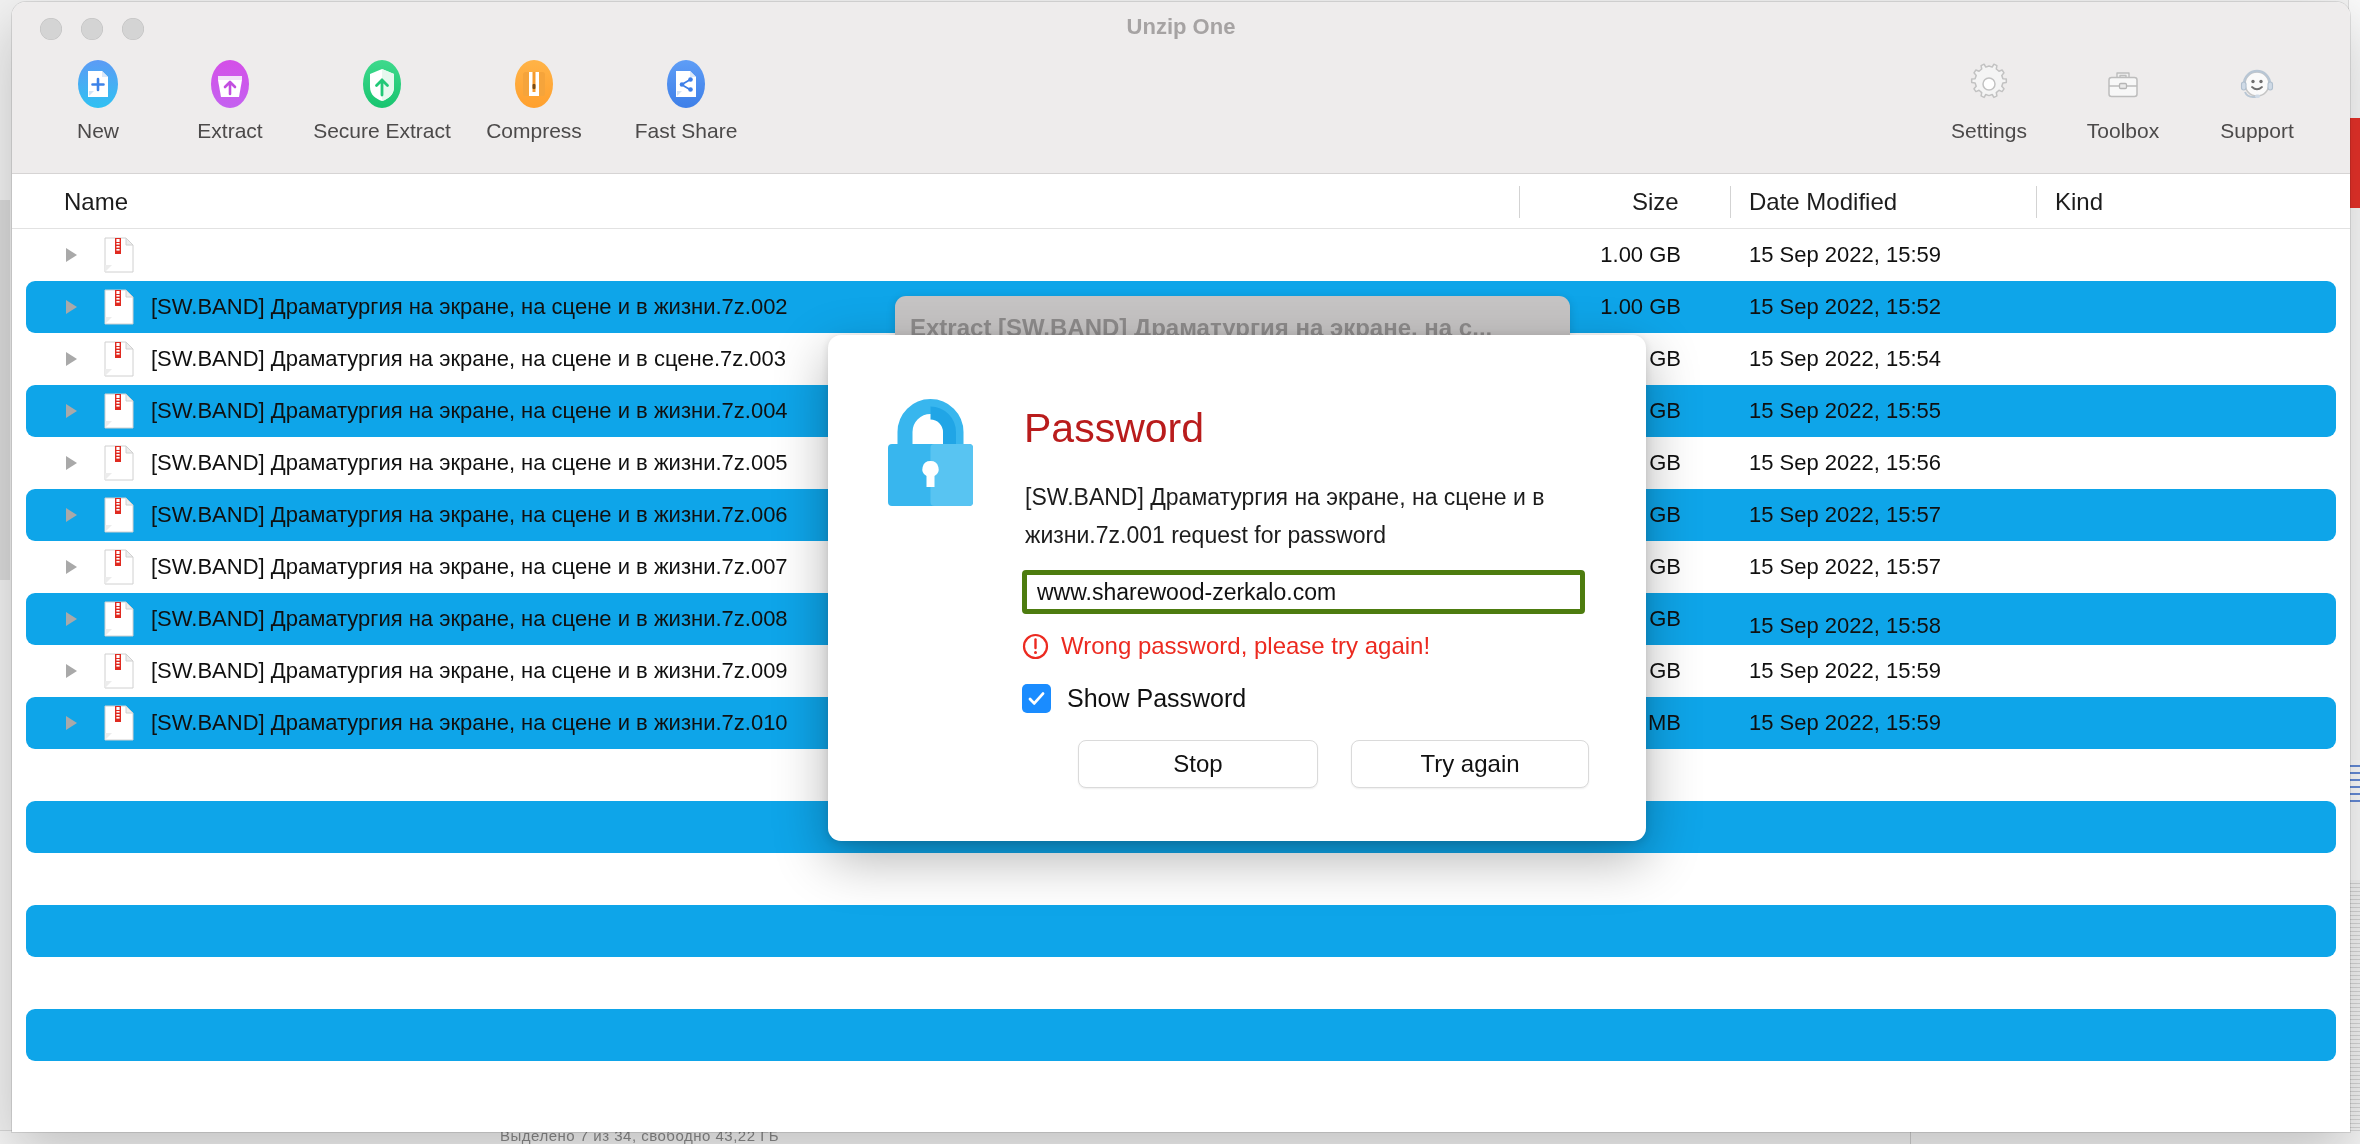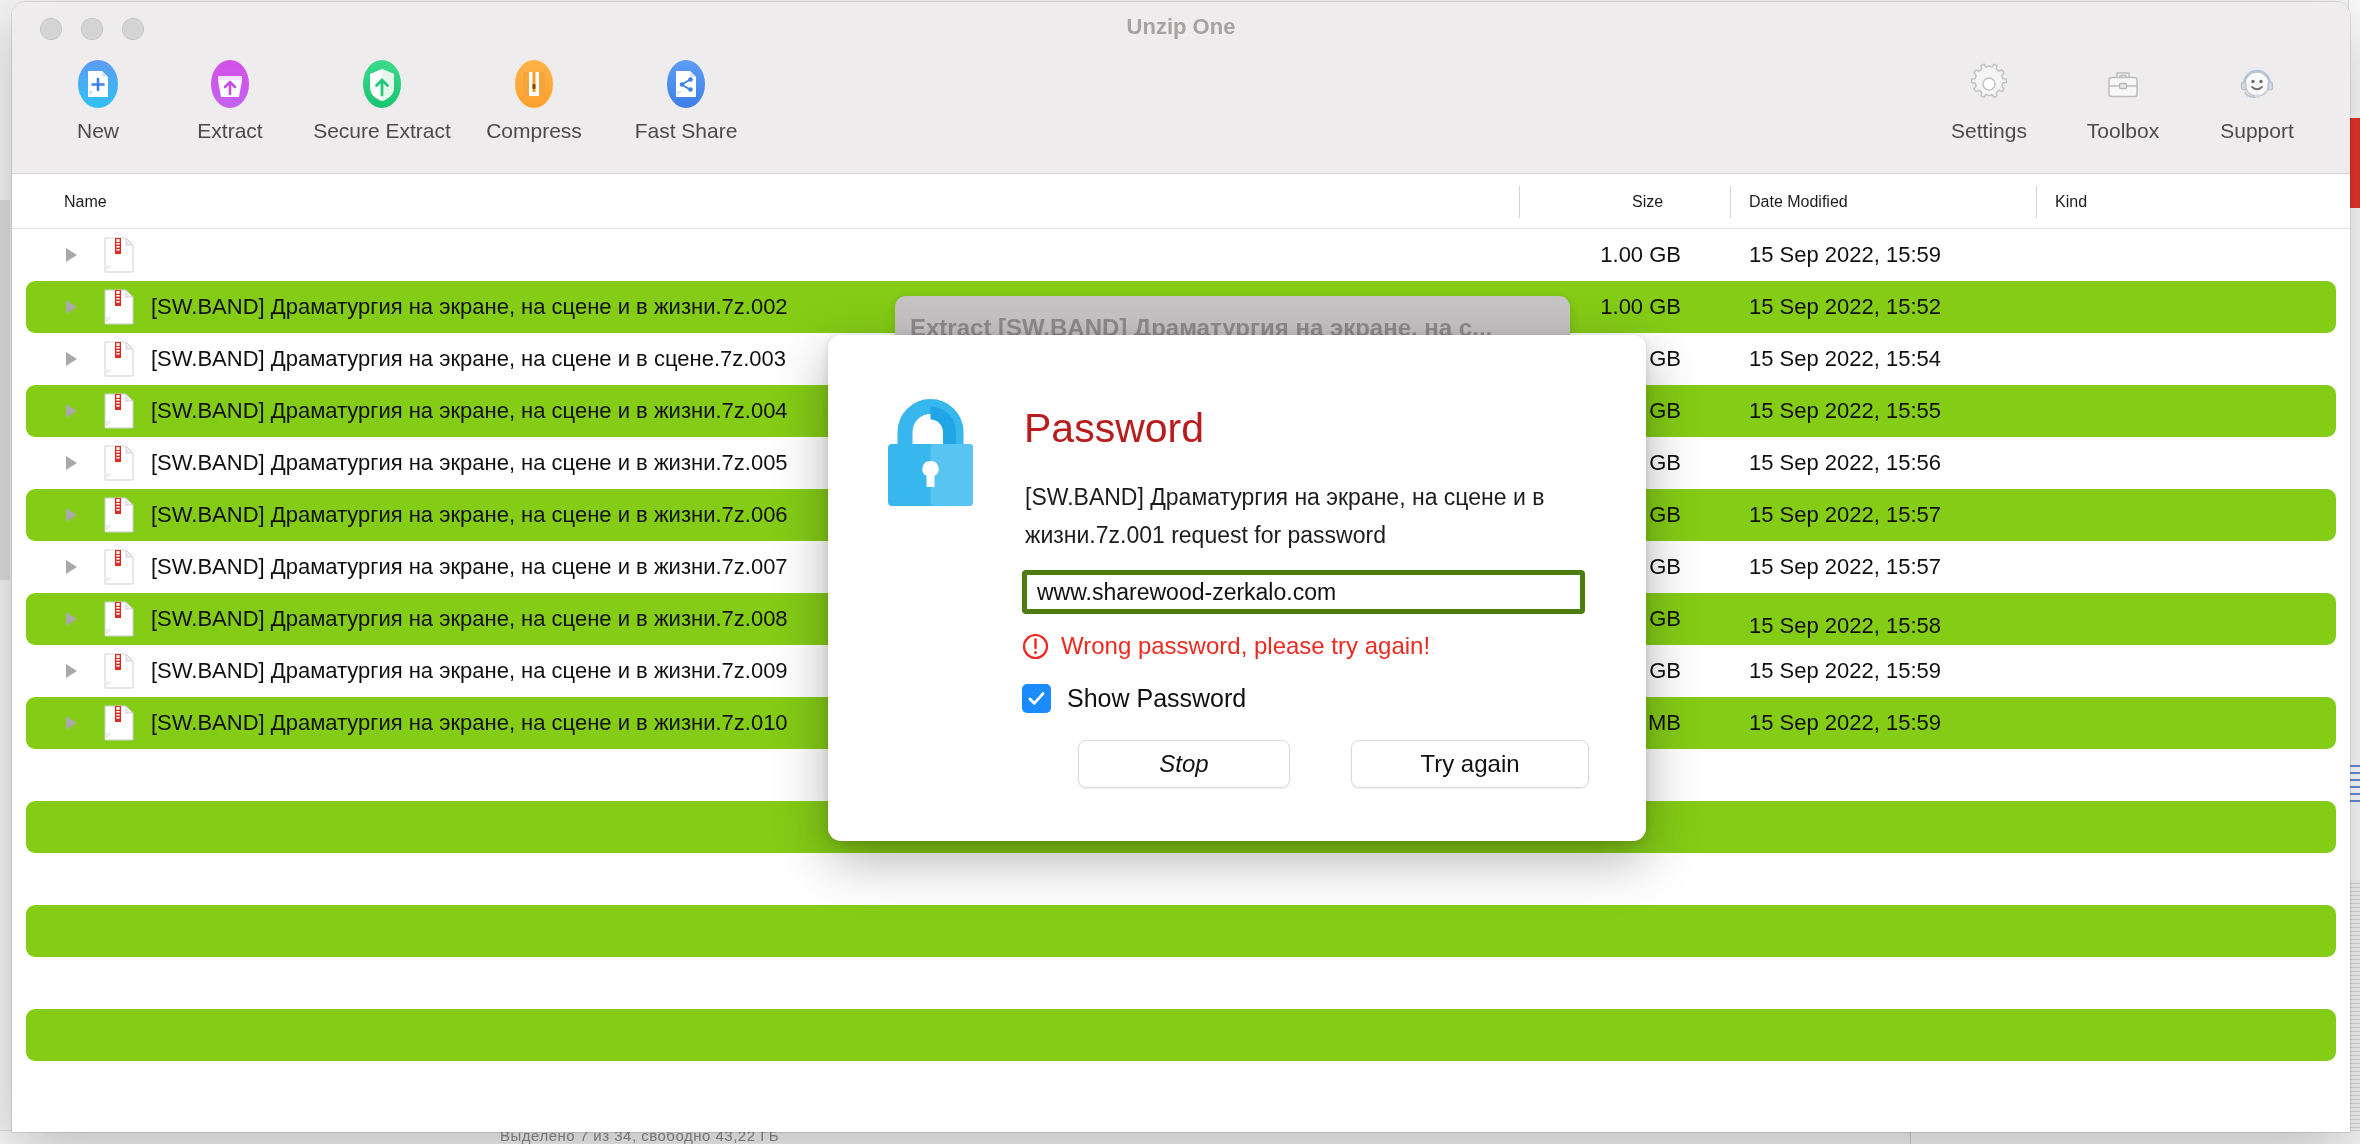--- a/index.html
+++ b/index.html
@@ -134,41 +134,41 @@
   
   #column-header {
     position: relative;
     height: 55px;
     background: #ffffff;
     border-bottom: 1px solid #e2e2e2;
   }
   .col-head {
     position: absolute; top: 0; height: 55px;
     display: flex; align-items: center;
-    font-size: 16px; color: #1c1c1c;
+    font-size: 24px; color: #1c1c1c;
   }
   .col-sep {
     position: absolute; top: 12px; height: 32px; width: 1px;
     background: #d3d3d3;
   }
 
   
   #file-list {
     position: relative;
     background: #ffffff;
     height: 903px;
   }
   .file-row {
     position: relative;
     height: 52px;
     display: flex; align-items: center;
     margin: 0 14px;
     border-radius: 9px;
   }
-  .file-row.alt { background: #84cc16; }
+  .file-row.alt { background: #0ea5e9; }
 
   .disclosure {
     position: absolute; left: 40px;
     width: 0; height: 0;
     border-left: 11px solid #a9a9a9;
     border-top: 7.5px solid transparent;
     border-bottom: 7.5px solid transparent;
   }
   .file-icon {
     position: absolute; left: 78px;
@@ -658,17 +658,17 @@
 
     <div id="showpw-row" style="position:absolute;left:194px;top:349px;">
       <span id="showpw-box">
         <svg width="21" height="21" viewBox="0 0 21 21">
           <path d="M4 11 l4.2 4.4 L17 5.6" fill="none" stroke="#ffffff" stroke-width="2.8" stroke-linecap="round" stroke-linejoin="round"></path>
         </svg>
       </span>
       <span id="showpw-label">Show Password</span>
     </div>
 
-    <button class="dialog-btn" style="position:absolute;left:250px;top:405px;width:212px;font-style:italic;">Stop</button>
+    <button class="dialog-btn" style="position:absolute;left:250px;top:405px;width:240px;">Stop</button>
     <button class="dialog-btn" style="position:absolute;left:523px;top:405px;width:238px;">Try again</button>
   </div>
 
 </div>
 
 </body></html>

